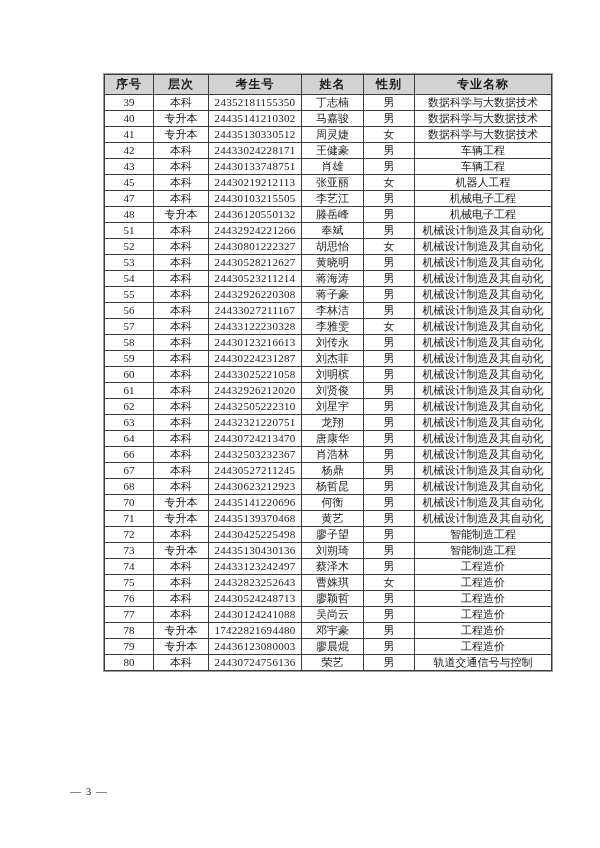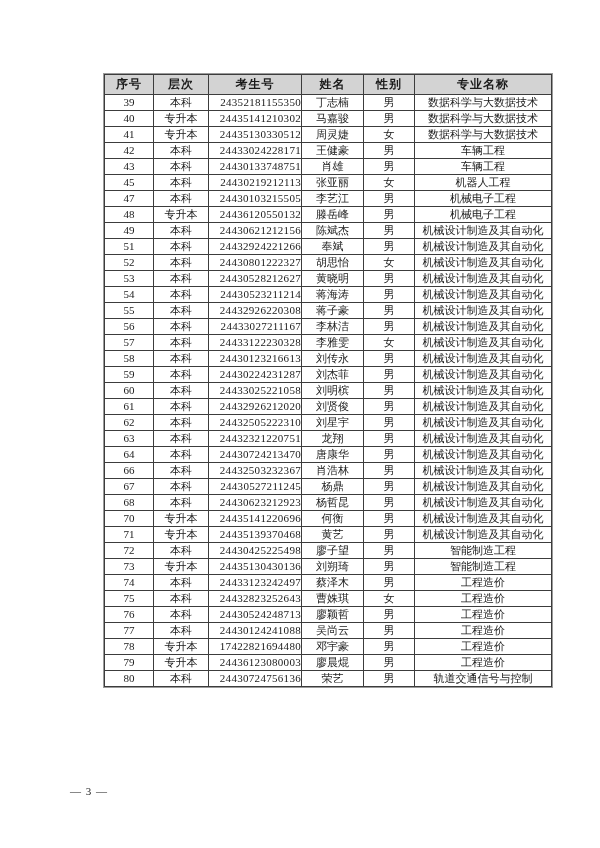--- a/index.html
+++ b/index.html
@@ -50,21 +50,20 @@
     line-height:15px;
     border:1px solid var(--border-color);
     padding:0;
     text-align:center;
     white-space:nowrap;
     overflow:hidden;
   }
   td[data-name="cell-exam-id"]{
     font-family:"Liberation Serif","DejaVu Serif",serif;
     letter-spacing:0.3px;
-    text-align:right;
   }
   .page-number{
     position:absolute;
     left:70px;top:785px;
     font-size:11px;
     font-family:"Liberation Serif","DejaVu Serif",serif;
     letter-spacing:1px;
   }
 </style>
 </head>
@@ -150,28 +149,20 @@
         </tr>
         <tr data-name="table-row">
           <td data-name="cell-index">48</td>
           <td data-name="cell-level">专升本</td>
           <td data-name="cell-exam-id">24436120550132</td>
           <td data-name="cell-name">滕岳峰</td>
           <td data-name="cell-gender">男</td>
           <td data-name="cell-major">机械电子工程</td>
         </tr>
         <tr data-name="table-row">
-          <td data-name="cell-index">49</td>
-          <td data-name="cell-level">本科</td>
-          <td data-name="cell-exam-id">24430621212156</td>
-          <td data-name="cell-name">陈斌杰</td>
-          <td data-name="cell-gender">男</td>
-          <td data-name="cell-major">机械设计制造及其自动化</td>
-        </tr>
-        <tr data-name="table-row">
           <td data-name="cell-index">51</td>
           <td data-name="cell-level">本科</td>
           <td data-name="cell-exam-id">24432924221266</td>
           <td data-name="cell-name">奉斌</td>
           <td data-name="cell-gender">男</td>
           <td data-name="cell-major">机械设计制造及其自动化</td>
         </tr>
         <tr data-name="table-row">
           <td data-name="cell-index">52</td>
           <td data-name="cell-level">本科</td>

